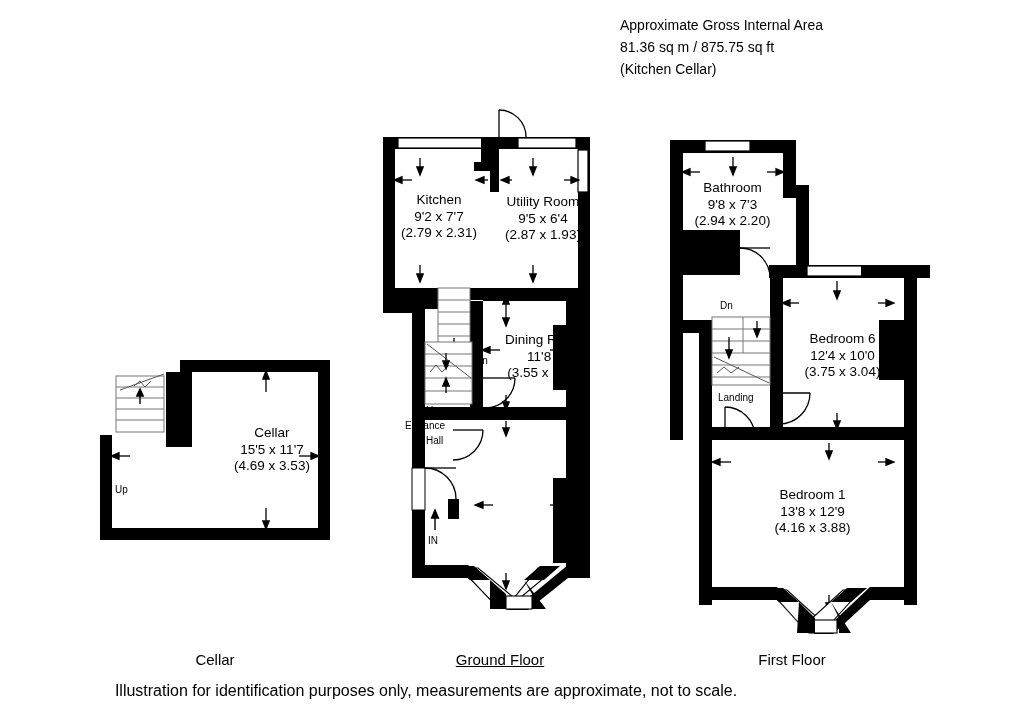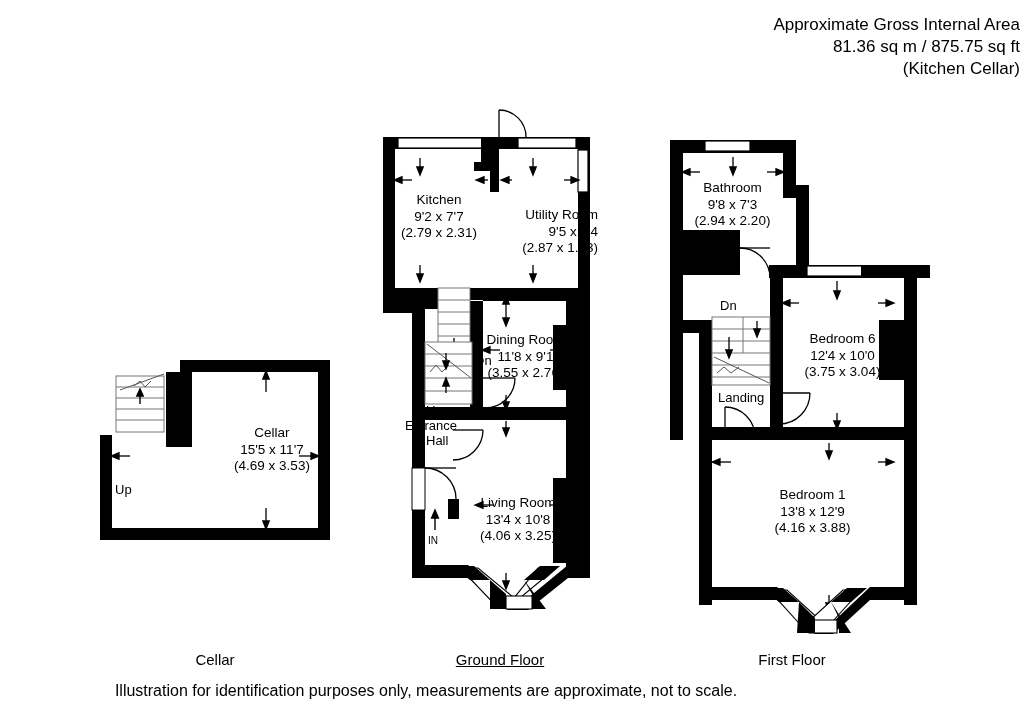--- a/index.html
+++ b/index.html
@@ -1,26 +1,26 @@
 <!DOCTYPE html>
 <html><head>
 <meta charset="utf-8">
 <style>
   html,body{margin:0;padding:0;background:#ffffff;}
   body{width:1024px;height:724px;position:relative;overflow:hidden;
        font-family:"Liberation Sans","DejaVu Sans",sans-serif;color:#000;}
-  .hdr{position:absolute;left:620px;top:14px;width:400px;text-align:right;
-       font-size:17px;line-height:22px;}
+  .hdr{position:absolute;left:620px;top:14px;width:400px;text-align:left;
+       font-size:14px;line-height:22px;}
   .hdr div{white-space:nowrap;}
   .plan{position:absolute;}
   .floorcap{position:absolute;font-size:15px;text-align:center;width:240px;}
   .footer{position:absolute;left:0;top:682px;width:852px;text-align:center;font-size:16px;}
   .rlabel{position:absolute;text-align:center;font-size:13.5px;line-height:16.5px;white-space:nowrap;}
   .rlabel span{display:block;}
-  .tag{position:absolute;font-size:13px;line-height:15px;white-space:nowrap;}
+  .tag{position:absolute;font-size:10px;line-height:15px;white-space:nowrap;}
   svg{display:block;overflow:visible;}
 </style>
 </head>
 <body>
 
 <div class="hdr">
   <div>Approximate Gross Internal Area</div>
   <div>81.36 sq m / 875.75 sq ft</div>
   <div>(Kitchen Cellar)</div>
 </div>
@@ -228,34 +228,29 @@
       <polygon points="112,470 128,484 128,499 112,499" fill="#000"></polygon>
       <polygon points="146,470 154,484 154,499 168,499" fill="#000"></polygon>
     </g>
   </svg>
 
   <div class="rlabel" style="left:6px;top:82px;width:110px;">
     <span>Kitchen</span>
     <span>9'2 x 7'7</span>
     <span>(2.79 x 2.31)</span>
   </div>
-  <div class="rlabel" style="left:110px;top:97px;width:110px;text-align:right;">
+  <div class="rlabel" style="left:110px;top:84px;width:110px;">
     <span>Utility Room</span>
     <span>9'5 x 6'4</span>
     <span>(2.87 x 1.93)</span>
   </div>
-  <div class="rlabel" style="left:90px;top:222px;width:115px;">
+  <div class="rlabel" style="left:90px;top:222px;width:115px;text-align:right;">
     <span>Dining Room</span>
     <span>11'8 x 9'1</span>
     <span>(3.55 x 2.76)</span>
-  </div>
-  <div class="rlabel" style="left:75px;top:385px;width:130px;">
-    <span>Living Room</span>
-    <span>13'4 x 10'8</span>
-    <span>(4.06 x 3.25)</span>
   </div>
   <div class="tag" style="left:97px;top:243px;">Dn</div>
   <div class="tag" style="left:48px;top:293px;">Up</div>
   <div class="tag" style="left:27px;top:308px;">Entrance</div>
   <div class="tag" style="left:48px;top:323px;">Hall</div>
   <div class="tag" style="left:50px;top:423px;font-size:10px;">IN</div>
 </div>
 
 <div class="plan" style="left:665px;top:135px;">
   <svg width="265" height="470" viewBox="0 0 265 470">

